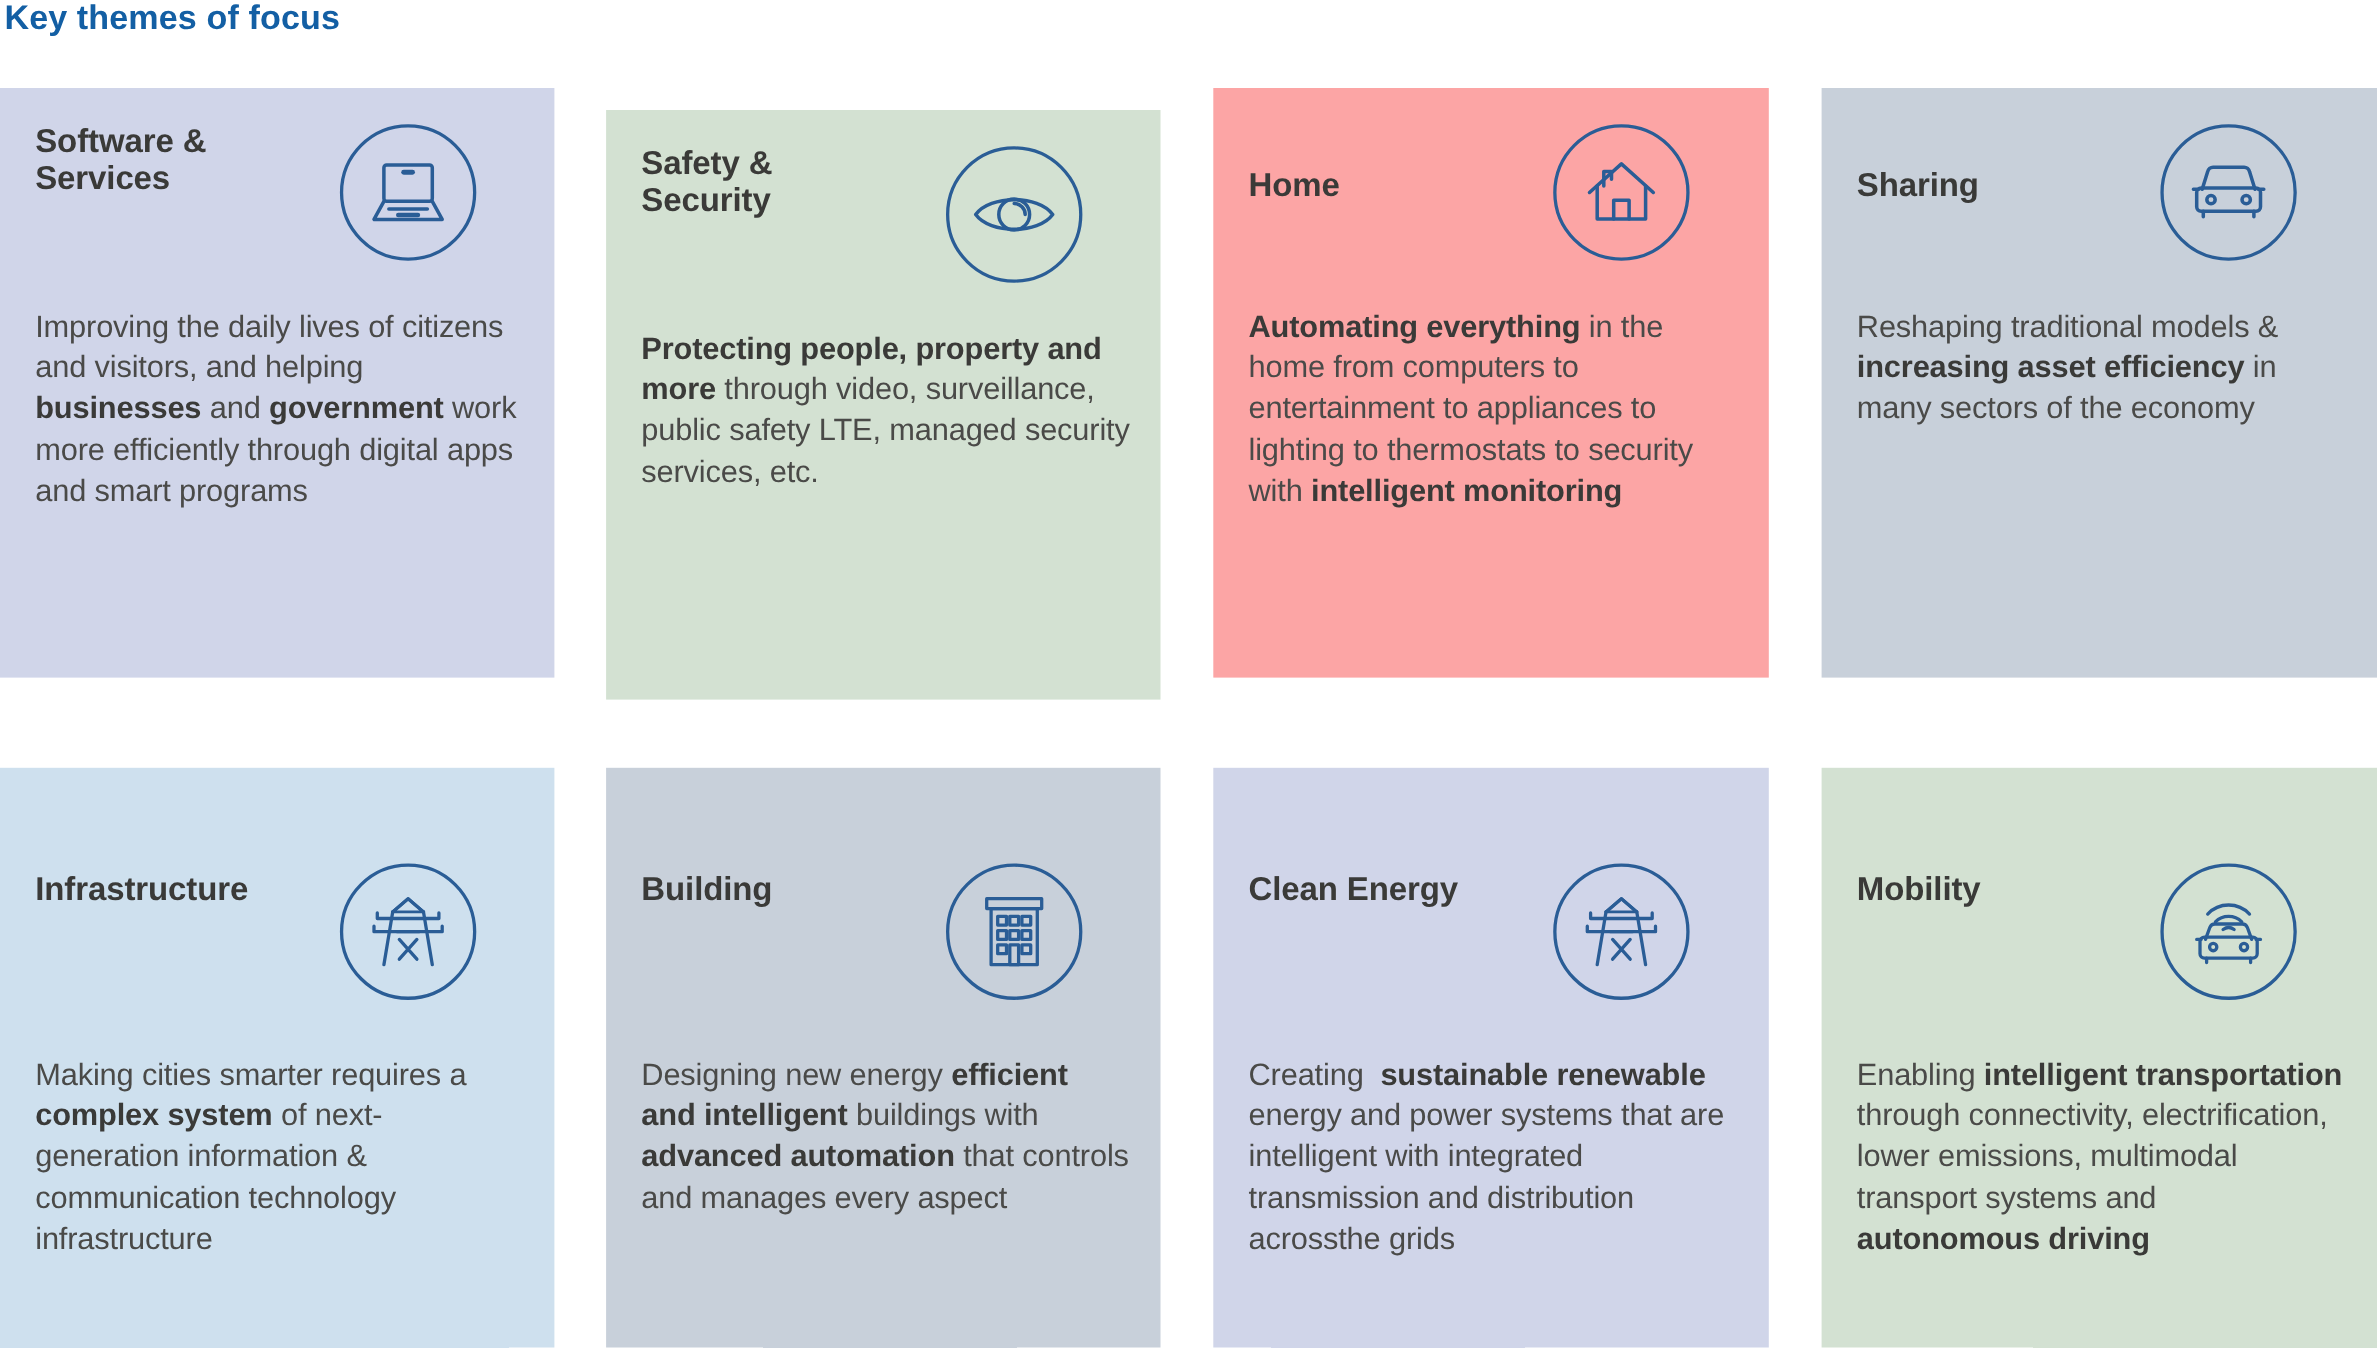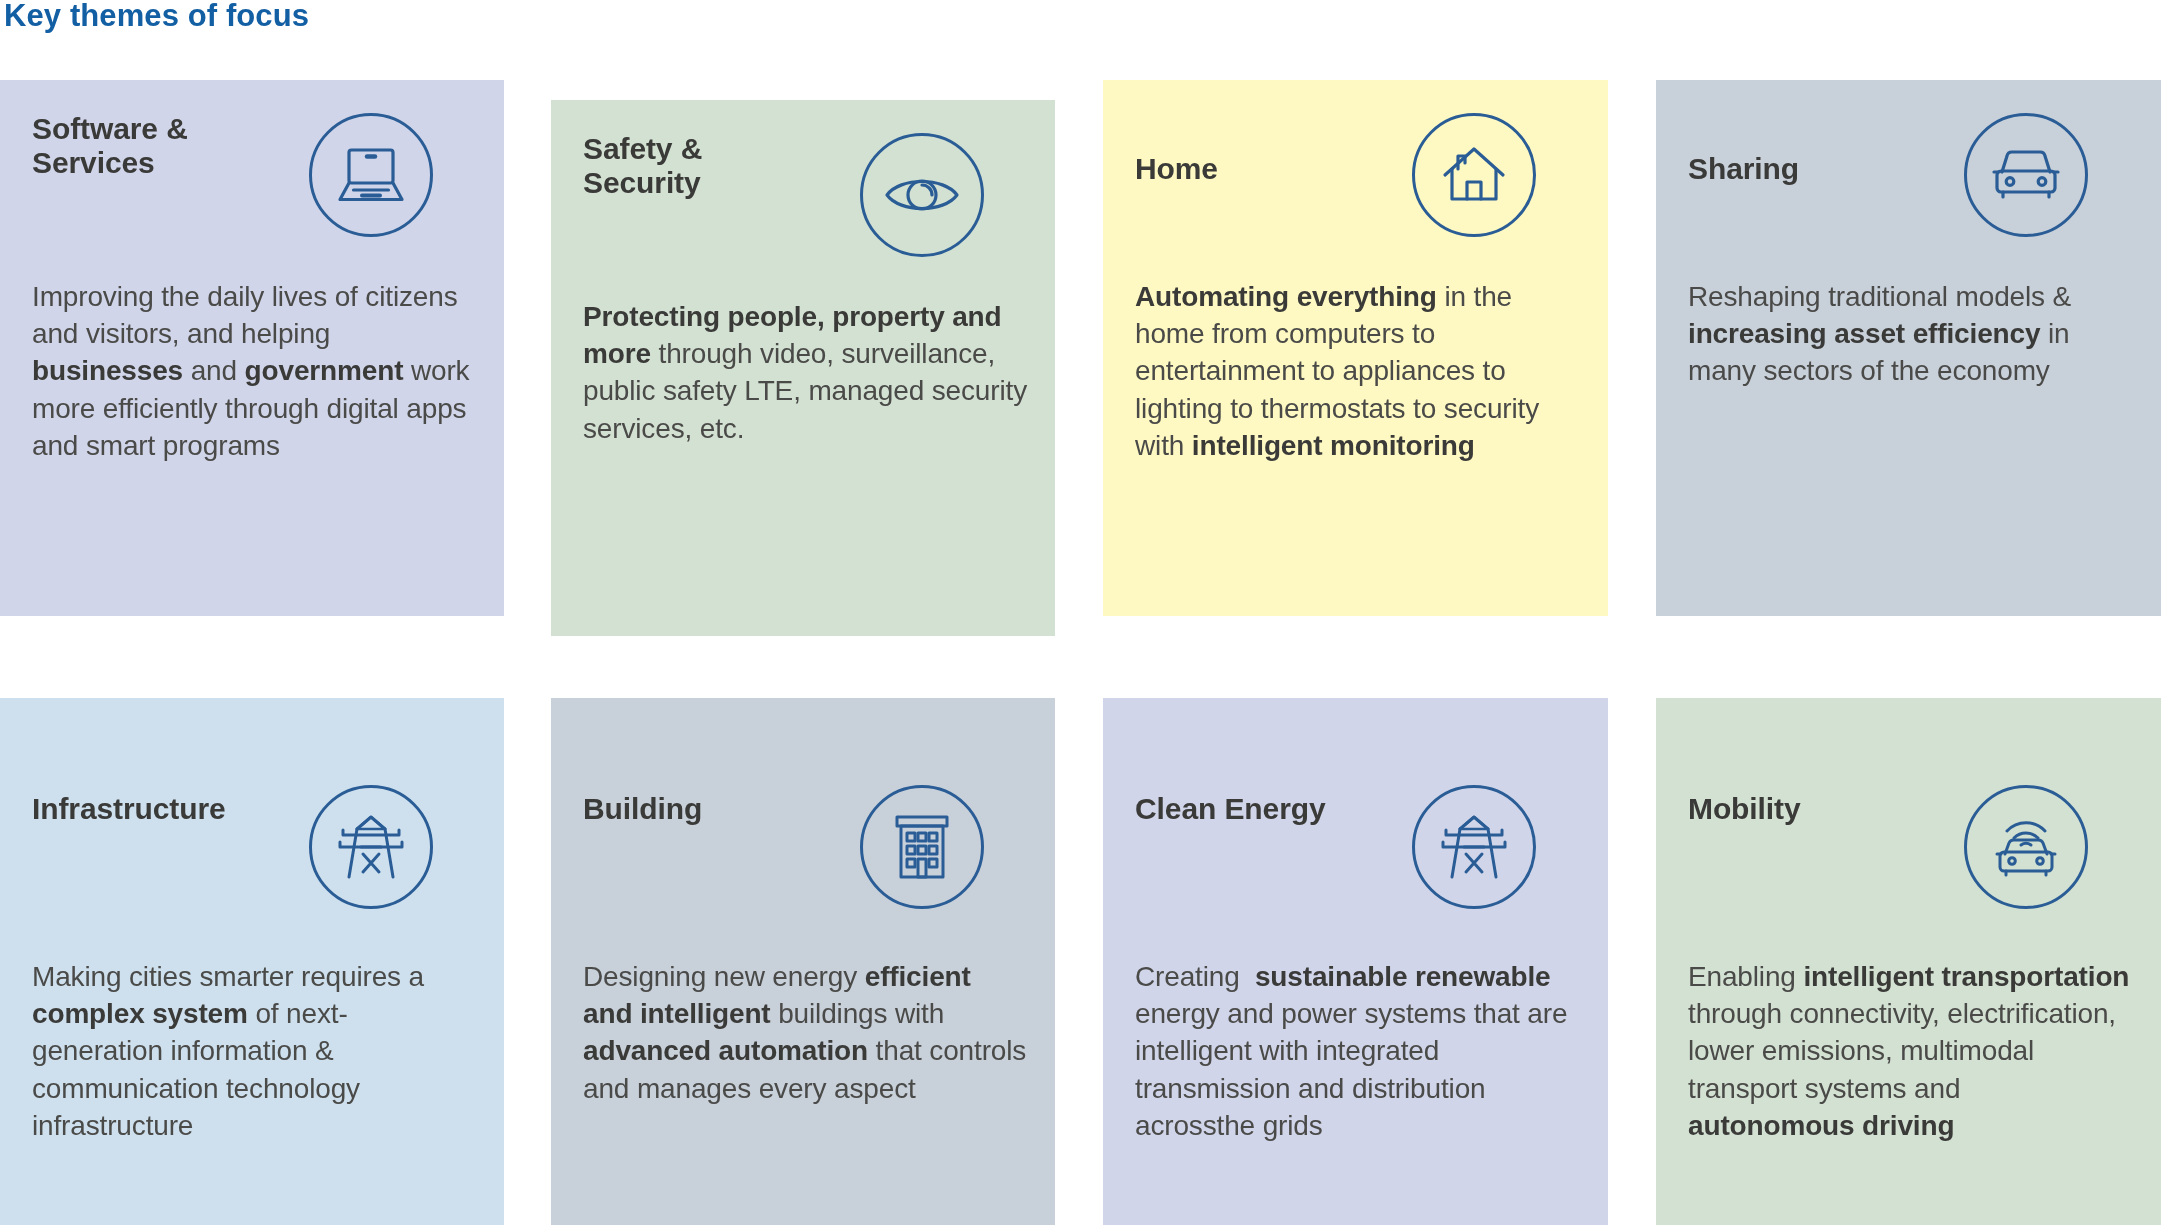--- a/index.html
+++ b/index.html
@@ -133,21 +133,21 @@
       <div class="icon-circle">
         <svg width="76" height="46" viewBox="0 0 76 46" fill="none" stroke="#2a5d96" stroke-width="3.2" stroke-linejoin="round" stroke-linecap="round">
           <path d="M3 23 C16 5, 60 5, 73 23 C60 41, 16 41, 3 23 Z"></path>
           <circle cx="38" cy="23" r="14"></circle>
           <path d="M38 13 a10 10 0 0 1 10 10"></path>
         </svg>
       </div>
       <div class="card-body"><b>Protecting people, property and more</b> through video, surveillance, public safety LTE, managed security services, etc.</div>
     </div>
 
-    <div class="card col2 rowA" style="background: #fef9c3;">
+    <div class="card col2 rowA" style="background: #fca5a5;">
       <div class="card-title title-one-line" style="top:72px;">
         <span>Home</span>
       </div>
       <div class="icon-circle">
         <svg width="64" height="58" viewBox="0 0 64 58" fill="none" stroke="#2a5d96" stroke-width="3.2" stroke-linejoin="round" stroke-linecap="round">
           <path d="M3 29 L32 3 L61 29"></path>
           <path d="M10 23 V53 H54 V23"></path>
           <path d="M16 23 V10 H23 V17"></path>
           <path d="M25 53 V36 H39 V53"></path>
         </svg>

